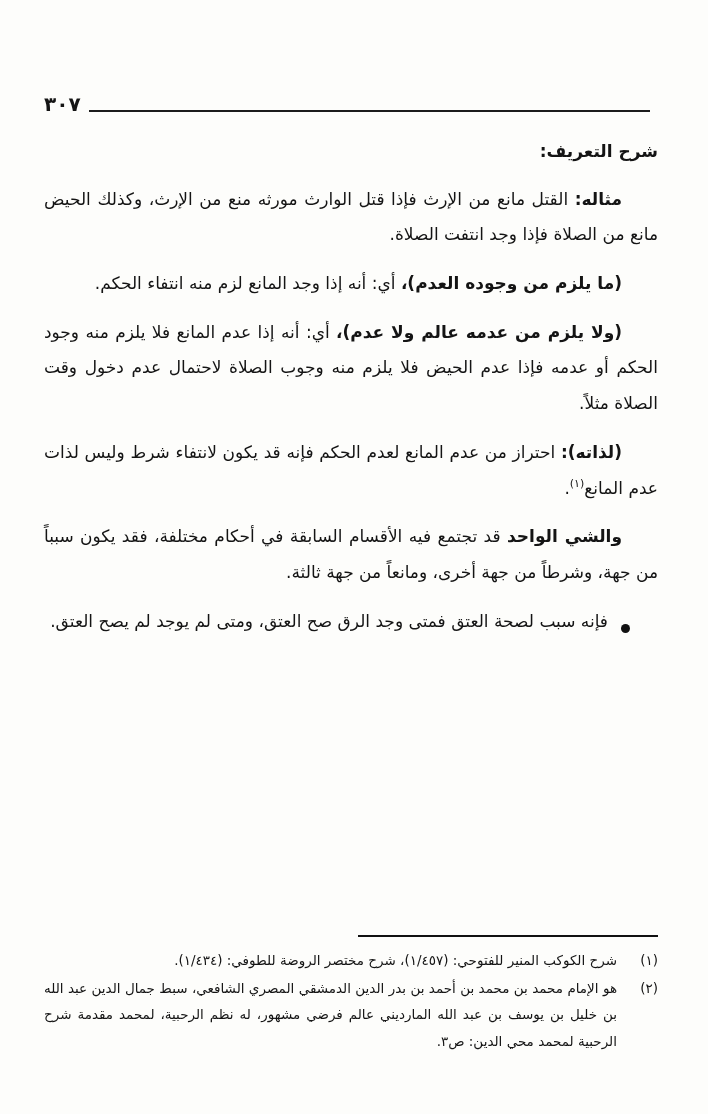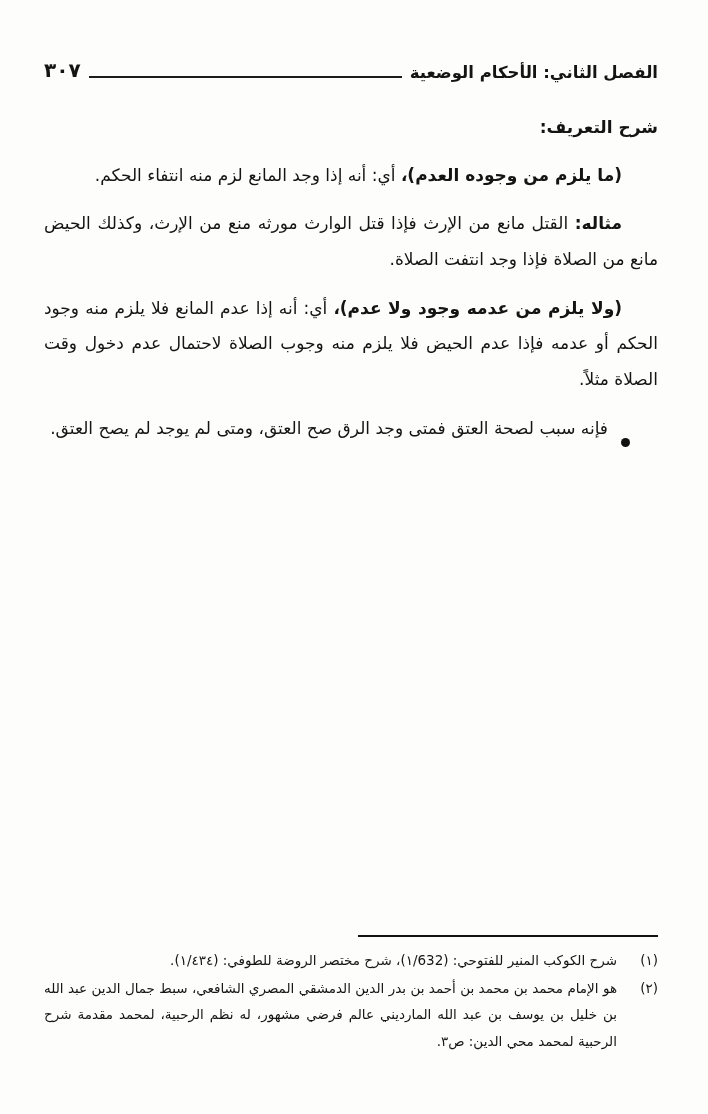--- a/index.html
+++ b/index.html
@@ -24,25 +24,25 @@
     font-weight: 700;
     font-size: 16.5px;
   }
   .chapter-title { white-space: nowrap; letter-spacing: 0.2px; }
   .header-rule {
     flex: 1;
     border-bottom: 2px solid #1c1c1c;
     margin: 0 8px 4px 8px;
     height: 1px;
   }
-  .page-num { font-size: 20px; font-weight: 700; }
+  .page-num { font-size: 20px; font-weight: 700; margin-top: 34px; }
 
   
   .body-text {
-    margin-top: 28px;
+    margin-top: 18px;
     font-size: 17px;
     line-height: 2.1;
     text-align: justify;
   }
   .heading {
     font-weight: 700;
     margin: 0 0 12px 0;
   }
   .heading-2 { margin-top: 22px; }
   .para {
@@ -52,21 +52,21 @@
   .lead { font-weight: 700; }
   .fn-marker {
     font-size: 11px;
     vertical-align: super;
     line-height: 0;
   }
 
   
   .bullet-item {
     display: flex;
-    align-items: flex-end;
+    align-items: center;
     gap: 13px;
     padding-right: 28px;
     margin: 0 0 14px 0;
   }
   .bullet-dot {
     width: 9px;
     height: 9px;
     border-radius: 50%;
     background: #111;
     margin-top: 14px;
@@ -102,60 +102,65 @@
     width: 32px;
   }
   .footnote-body { flex: 1; }
 </style>
 </head>
 <body>
 
 <div class="page">
 
   <div class="header-row">
-    <span class="chapter-title">الفصل الثاني: الأحكام الوضعية</span>
     <span class="header-rule"></span>
     <span class="page-num">٣٠٧</span>
   </div>
 
   <div class="body-text">
 
     <div class="heading">شرح التعريف:</div>
 
     <p class="para">
+      <span class="lead">مثاله:</span><span> القتل مانع من الإرث فإذا قتل الوارث مورثه منع من الإرث، وكذلك الحيض مانع من الصلاة فإذا وجد انتفت الصلاة.</span>
+    </p>
+
+    <p class="para">
       <span class="lead">(ما يلزم من وجوده العدم)،</span><span> أي: أنه إذا وجد المانع لزم منه انتفاء الحكم.</span>
     </p>
 
     <p class="para">
-      <span class="lead">مثاله:</span><span> القتل مانع من الإرث فإذا قتل الوارث مورثه منع من الإرث، وكذلك الحيض مانع من الصلاة فإذا وجد انتفت الصلاة.</span>
+      <span class="lead">(ولا يلزم من عدمه عالم ولا عدم)،</span><span> أي: أنه إذا عدم المانع فلا يلزم منه وجود الحكم أو عدمه فإذا عدم الحيض فلا يلزم منه وجوب الصلاة لاحتمال عدم دخول وقت الصلاة مثلاً.</span>
     </p>
 
     <p class="para">
-      <span class="lead">(ولا يلزم من عدمه وجود ولا عدم)،</span><span> أي: أنه إذا عدم المانع فلا يلزم منه وجود الحكم أو عدمه فإذا عدم الحيض فلا يلزم منه وجوب الصلاة لاحتمال عدم دخول وقت الصلاة مثلاً.</span>
+      <span class="lead">(لذاته):</span><span> احتراز من عدم المانع لعدم الحكم فإنه قد يكون لانتفاء شرط وليس لذات عدم المانع</span><span class="fn-marker">(١)</span><span>.</span>
     </p>
 
-
+    <p class="para">
+      <span class="lead">والشي الواحد</span><span> قد تجتمع فيه الأقسام السابقة في أحكام مختلفة، فقد يكون سبباً من جهة، وشرطاً من جهة أخرى، ومانعاً من جهة ثالثة.</span>
+    </p>
 
 
     <div class="bullet-item">
       <span class="bullet-dot"></span>
       <span class="bullet-text"><span>فإنه سبب لصحة العتق فمتى وجد الرق صح العتق، ومتى لم يوجد لم يصح العتق.</span></span>
     </div>
 
 
 
   </div>
 
   <div class="footnote-area">
     <div class="footnote-separator"></div>
     <div class="footnotes">
 
       <div class="footnote">
         <span class="footnote-num">(١)</span>
-        <span class="footnote-body">شرح الكوكب المنير للفتوحي: (١/632)، شرح مختصر الروضة للطوفي: (١/٤٣٤).</span>
+        <span class="footnote-body">شرح الكوكب المنير للفتوحي: (١/٤٥٧)، شرح مختصر الروضة للطوفي: (١/٤٣٤).</span>
       </div>
 
       <div class="footnote">
         <span class="footnote-num">(٢)</span>
         <span class="footnote-body">هو الإمام محمد بن محمد بن أحمد بن بدر الدين الدمشقي المصري الشافعي، سبط جمال الدين عبد الله بن خليل بن يوسف بن عبد الله المارديني عالم فرضي مشهور، له نظم الرحبية، لمحمد مقدمة شرح الرحبية لمحمد محي الدين: ص٣.</span>
       </div>
 
     </div>
   </div>
 

